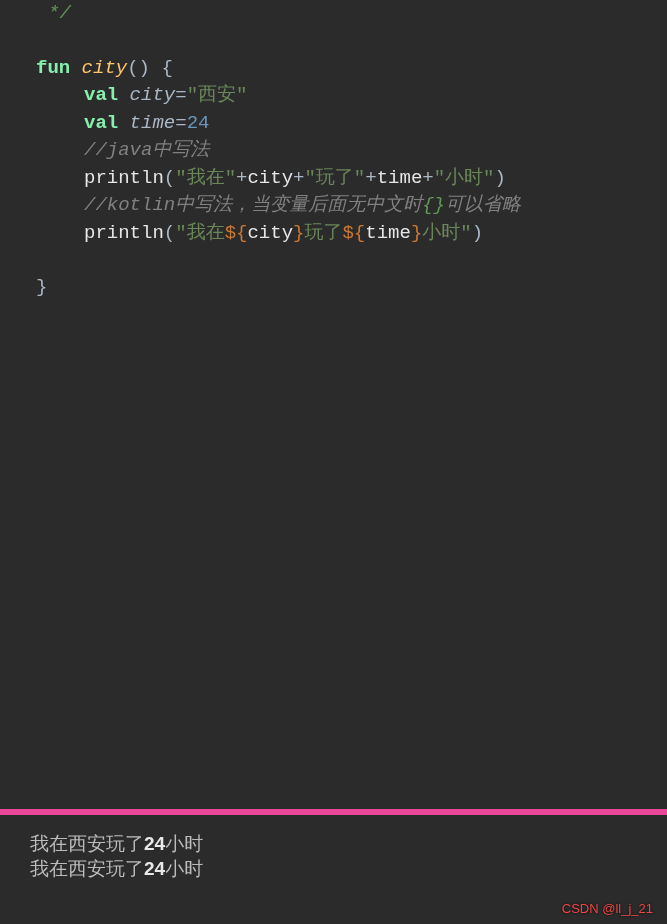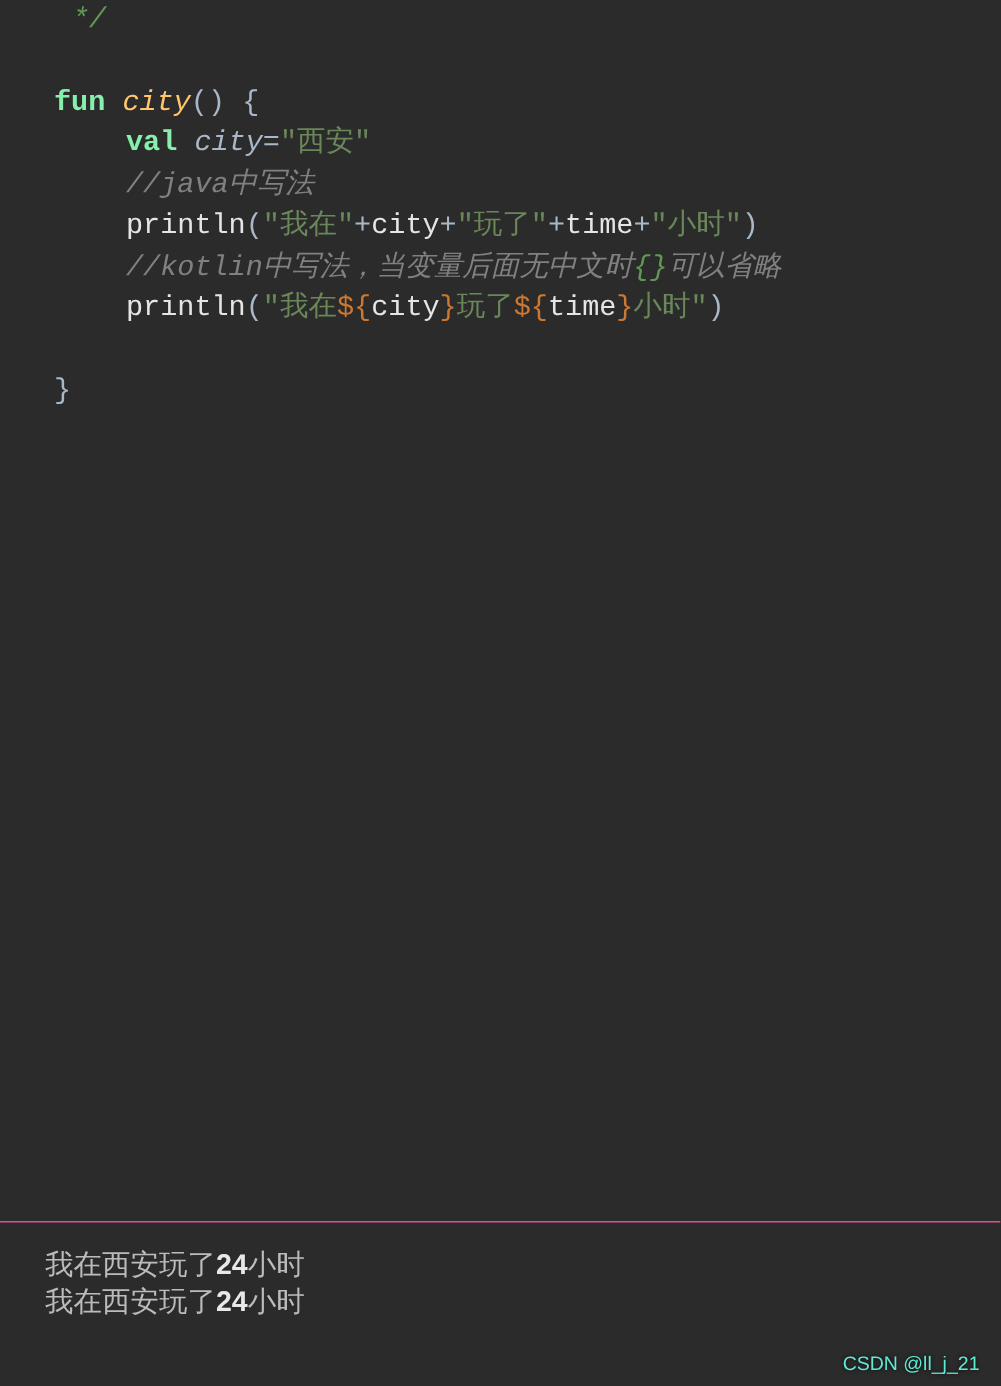--- a/index.html
+++ b/index.html
@@ -38,54 +38,55 @@
     .comment { color: #808080; font-style: italic; text-align: center; }
     .comment-green { color: #629755; font-style: italic; }
     .template { color: #cc7832; font-style: normal; }
     .normal { color: #e5e5e5; font-style: normal; }
     .output-area {
       position: absolute;
       bottom: 0;
       left: 0;
       right: 0;
       background: #2b2b2b;
-      border-top: 1px solid #ec4899;
+      border-top: 6px solid #ec4899;
       padding: 16px 30px 42px 30px;
       font-style: normal;
     }
     .output-line {
       color: #bbbbbb;
       font-size: 19px;
       line-height: 1.35;
       font-family: 'Microsoft YaHei', 'SimSun', sans-serif;
     }
     .output-num {
       font-weight: bold;
       color: #e8e8e8;
     }
     .watermark {
       position: absolute;
       bottom: 8px;
       right: 14px;
-      color: #5eead4;
+      color: #ef4444;
       font-size: 13px;
       font-style: normal;
       text-shadow: 0 0 3px rgba(0,0,0,0.8);
       font-family: Arial, sans-serif;
     }
     .blank { height: 27px; }
   </style>
 </head>
 <body>
 
 <div class="code-area">
   <div class="line comment-close">*/</div>
   <div class="blank"></div>
   <div class="line"><span class="keyword">fun </span><span class="funcname">city</span><span class="paren">()</span><span class="brace"> {</span></div>
   <div class="line indent1"><span class="keyword">val </span><span class="varname">city</span><span class="op">=</span><span class="string">"西安"</span></div>
+  <div class="line indent1"><span class="keyword">val </span><span class="varname">time</span><span class="op">=</span><span class="number">24</span></div>
   <div class="line indent1"><span class="comment">//java中写法</span></div>
   <div class="line indent1"><span class="normal">println</span><span class="paren">(</span><span class="string">"我在"</span><span class="op">+</span><span class="normal">city</span><span class="op">+</span><span class="string">"玩了"</span><span class="op">+</span><span class="normal">time</span><span class="op">+</span><span class="string">"小时"</span><span class="paren">)</span></div>
   <div class="line indent1"><span class="comment"><span>//kotlin中写法，当变量后面无中文时</span><span class="comment-green">{}</span><span>可以省略</span></span></div>
   <div class="line indent1"><span class="normal">println</span><span class="paren">(</span><span class="string">"我在</span><span class="template">${</span><span class="normal">city</span><span class="template">}</span><span class="string">玩了</span><span class="template">${</span><span class="normal">time</span><span class="template">}</span><span class="string">小时"</span><span class="paren">)</span></div>
   <div class="blank"></div>
   <div class="line brace">}</div>
 </div>
 
 <div class="output-area">
   <div class="output-line"><span>我在西安玩了</span><span class="output-num">24</span><span>小时</span></div>

